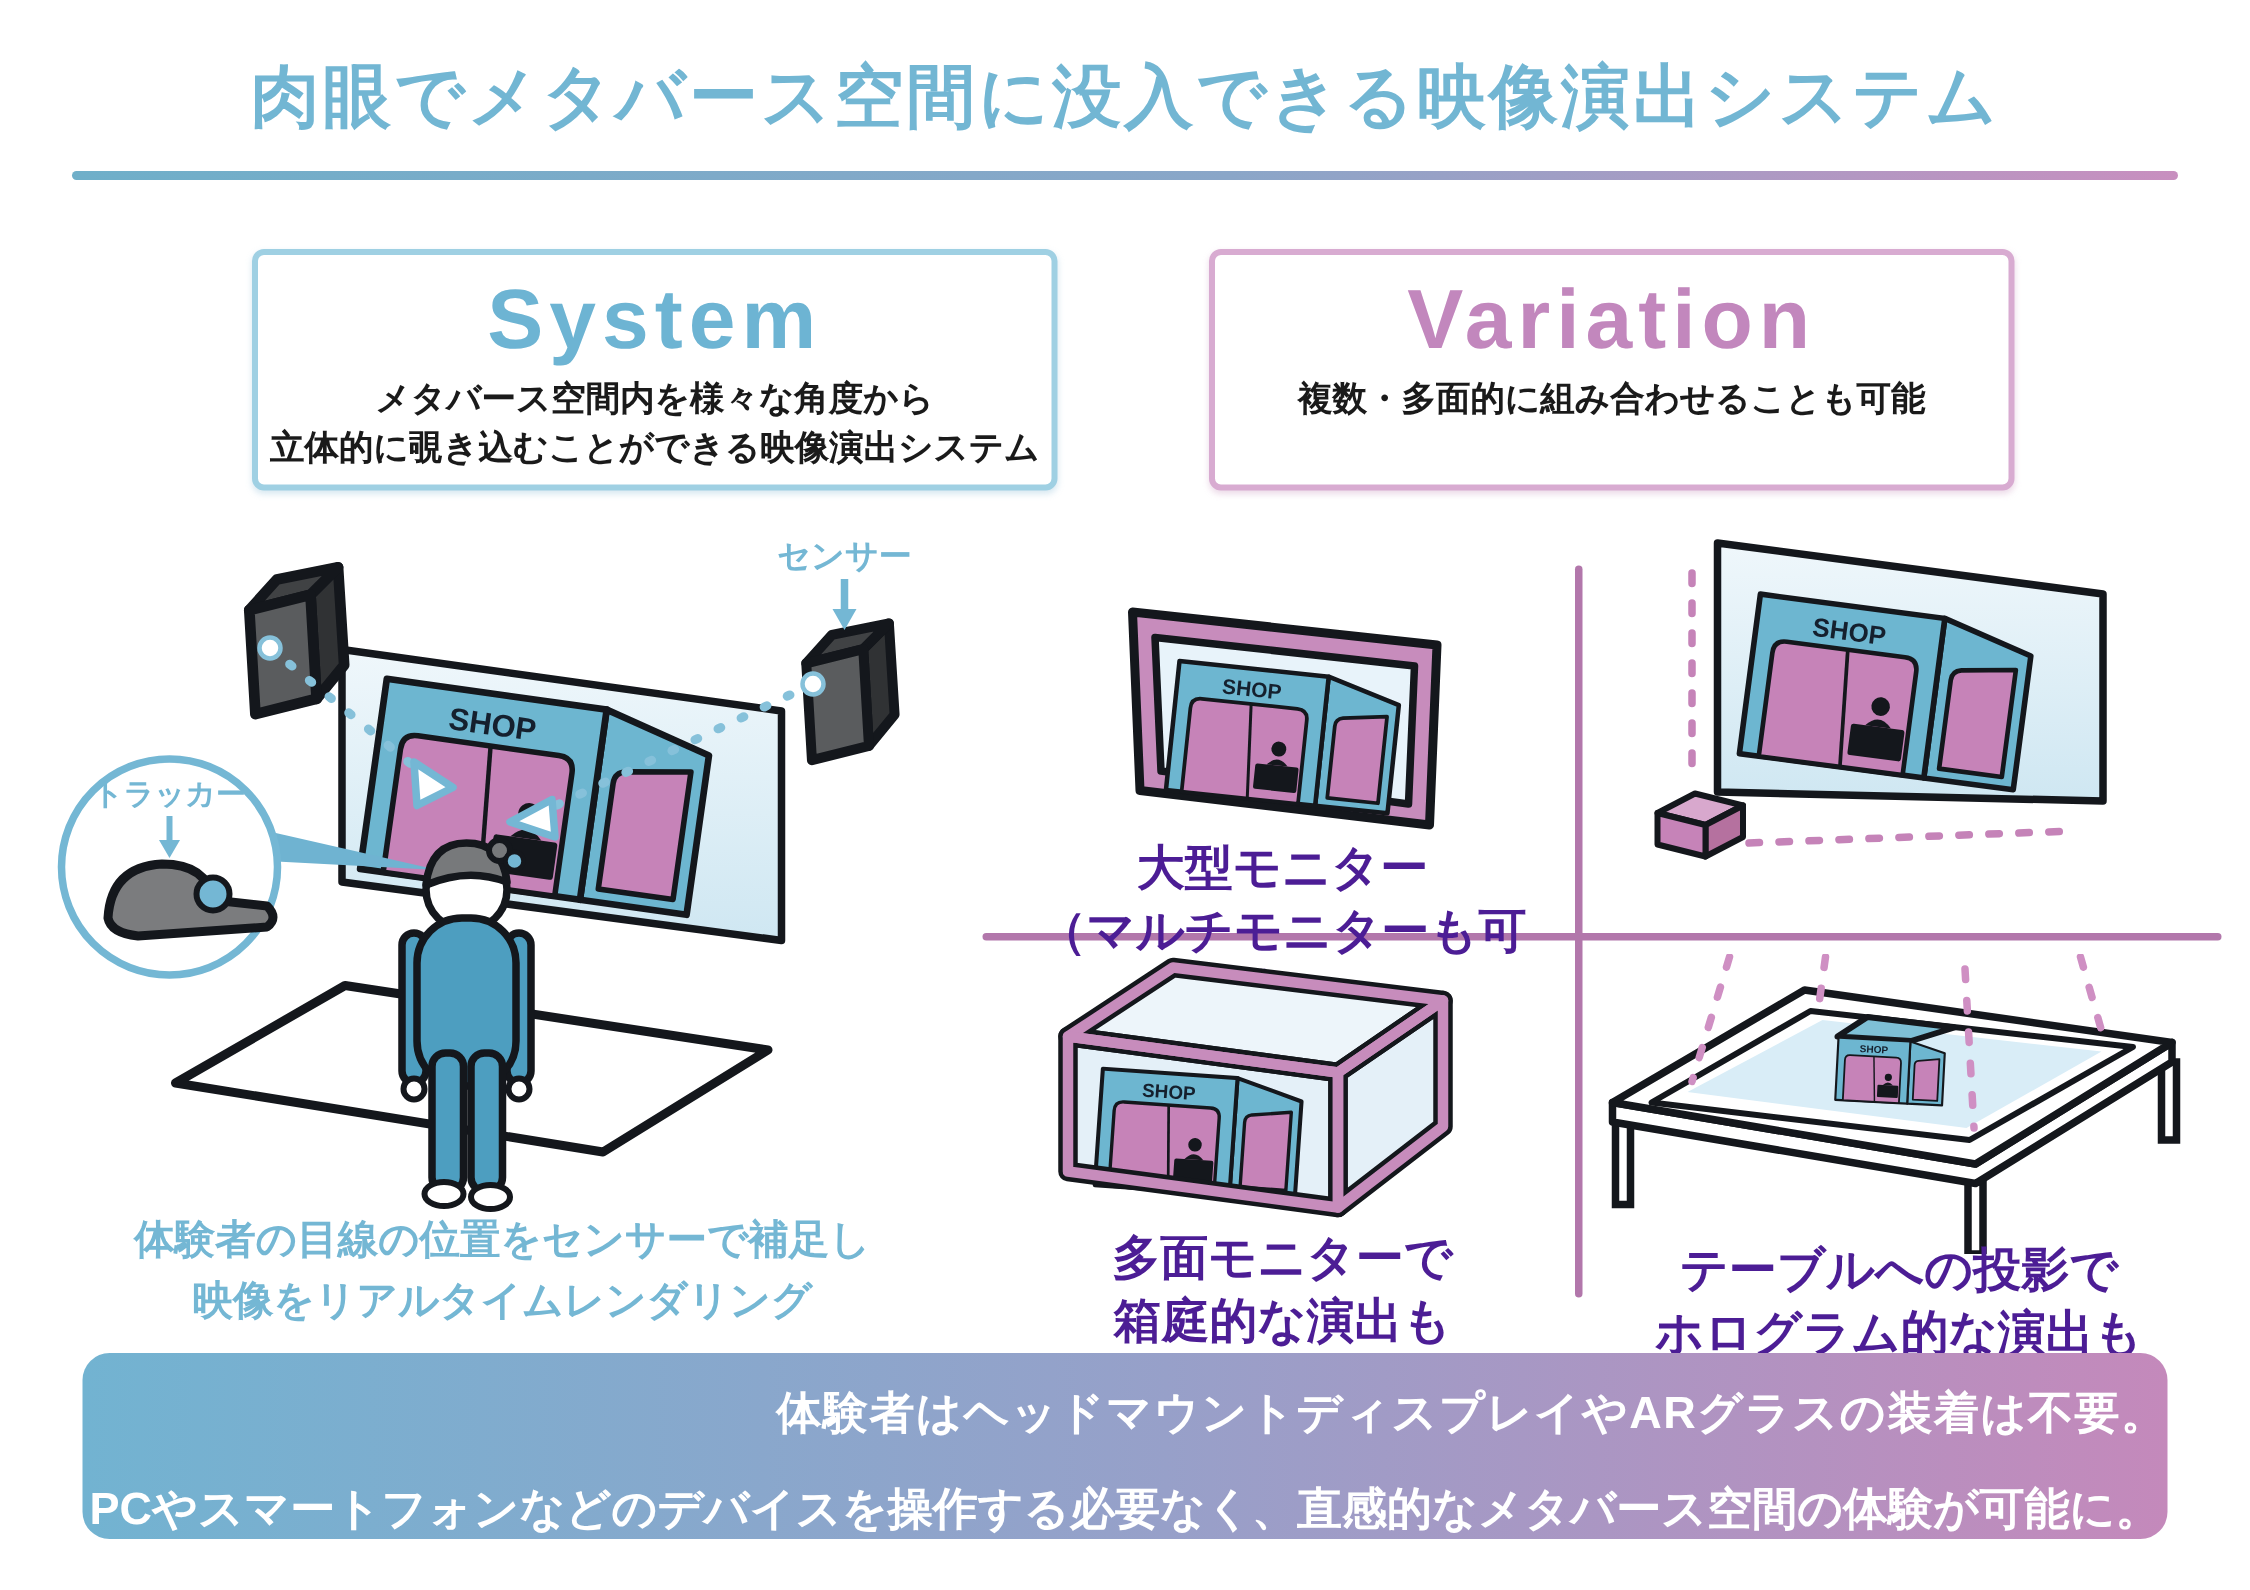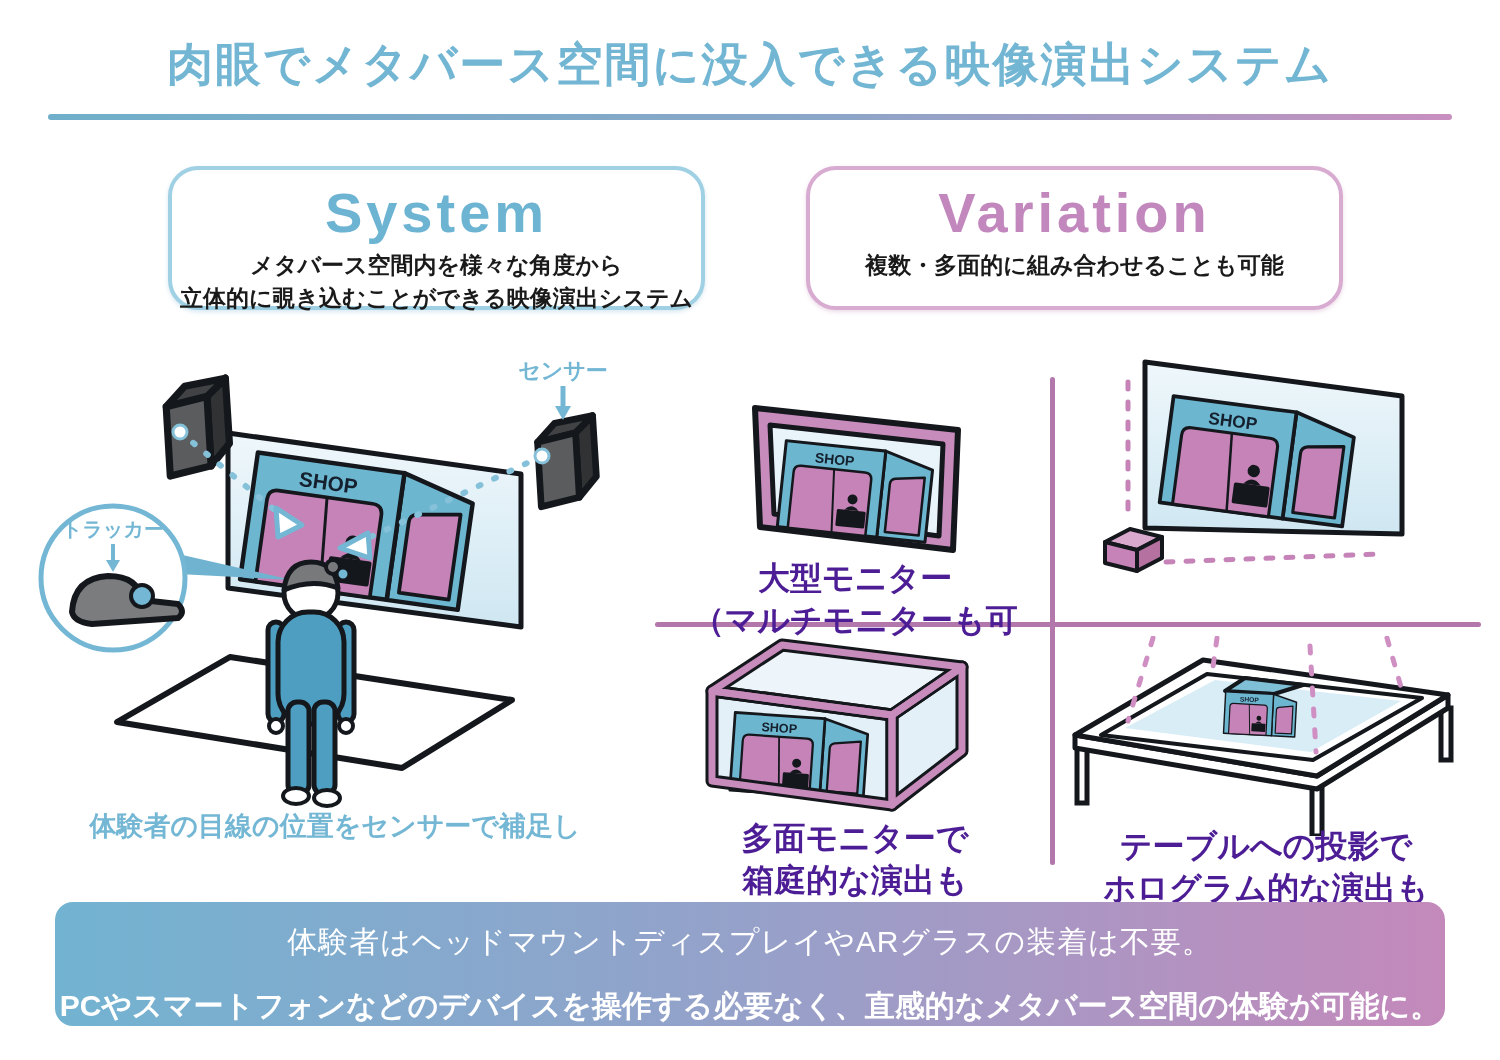--- a/index.html
+++ b/index.html
@@ -10,22 +10,22 @@
   .abs{position:absolute;}
   .page-title{
     left:0;top:34px;width:1500px;text-align:center;
     font-size:46px;font-weight:800;color:#72b6d3;letter-spacing:2px;
   }
   .title-rule{
     left:48px;top:114px;width:1404px;height:6px;border-radius:3px;
     background:linear-gradient(90deg,#6fafc9 0%,#8aa6c8 55%,#c88fbf 100%);
   }
   .panel{
-    box-sizing:border-box;width:537px;height:144px;background:#ffffff;
-    border-radius:30px;text-align:center;
+    box-sizing:border-box;width:537px;height:161px;background:#ffffff;
+    border-radius:8px;text-align:center;
   }
   .panel.system{left:168px;top:166px;border:4px solid #9fd0e3;box-shadow:0 2px 4px rgba(140,190,215,.35);}
   .panel.variation{left:806px;top:166px;border:4px solid #d8abd1;box-shadow:0 2px 4px rgba(200,150,190,.35);}
   .panel h2{margin:10px 0 4px 0;font-size:56px;letter-spacing:4px;font-weight:800;}
   .panel.system h2{color:#6db4d3;}
   .panel.variation h2{color:#c287bd;}
   .panel .desc{font-size:23px;font-weight:700;color:#1a1a1a;line-height:1.45;}
   .sys-caption{
     left:35px;top:806px;width:600px;text-align:center;
     font-size:27px;font-weight:800;color:#74b7d4;line-height:1.5;
@@ -37,21 +37,21 @@
   }
   .qc1{left:690px;top:558px;width:330px;}
   .qc2{left:1066px;top:558px;width:400px;}
   .qc3{left:690px;top:818px;width:330px;}
   .qc4{left:1066px;top:826px;width:400px;}
   .banner{
     left:55px;top:902px;width:1390px;height:124px;border-radius:18px;
     background:linear-gradient(90deg,#72b3d1 0%,#97a0c9 52%,#c489bb 100%);
     color:#ffffff;text-align:center;
   }
-  .banner .l1{margin-top:20px;font-size:30px;font-weight:400;letter-spacing:1px;}
+  .banner .l1{margin-top:20px;font-size:30px;font-weight:700;letter-spacing:1px;text-align:right;}
   .banner .l2{margin-top:23px;font-size:30px;font-weight:800;letter-spacing:0px;}
   svg{display:block;}
   svg text{font-family:"Liberation Sans","DejaVu Sans",sans-serif;}
 </style>
 </head>
 <body>
 
 <div class="page">
 
   <div class="abs page-title">肉眼でメタバース空間に没入できる映像演出システム</div>
@@ -148,20 +148,21 @@
       </g>
       <g>
         <path d="M42,262 Q44,228 78,226 Q108,226 112,250 L148,254 Q156,262 148,268 L62,274 Q44,272 42,262 Z" fill="#7b7c7e" stroke="#14171c" stroke-width="6" stroke-linejoin="round"></path>
         <circle cx="112" cy="246" r="11" fill="#74b7d4" stroke="#14171c" stroke-width="4"></circle>
       </g>
     </g>
   </svg>
 
   <div class="abs sys-caption">
     <div>体験者の目線の位置をセンサーで補足し</div>
+    <div>映像をリアルタイムレンダリング</div>
   </div>
 
   <div class="abs vdivider"></div>
   <div class="abs hdivider"></div>
 
   <svg class="abs" style="left:690px;top:385px;" width="330" height="175" viewBox="0 0 330 175">
     <polygon points="65,23 268,45 263,165 70,142" fill="#c78cbc" stroke="#14171c" stroke-width="6" stroke-linejoin="round"></polygon>
     <polygon points="80,40 253,59 249,151 84,129" fill="#e8f3fa" stroke="#14171c" stroke-width="5" stroke-linejoin="round"></polygon>
     <use href="#shop" transform="translate(95,54) rotate(6) scale(0.50)"></use>
   </svg>

